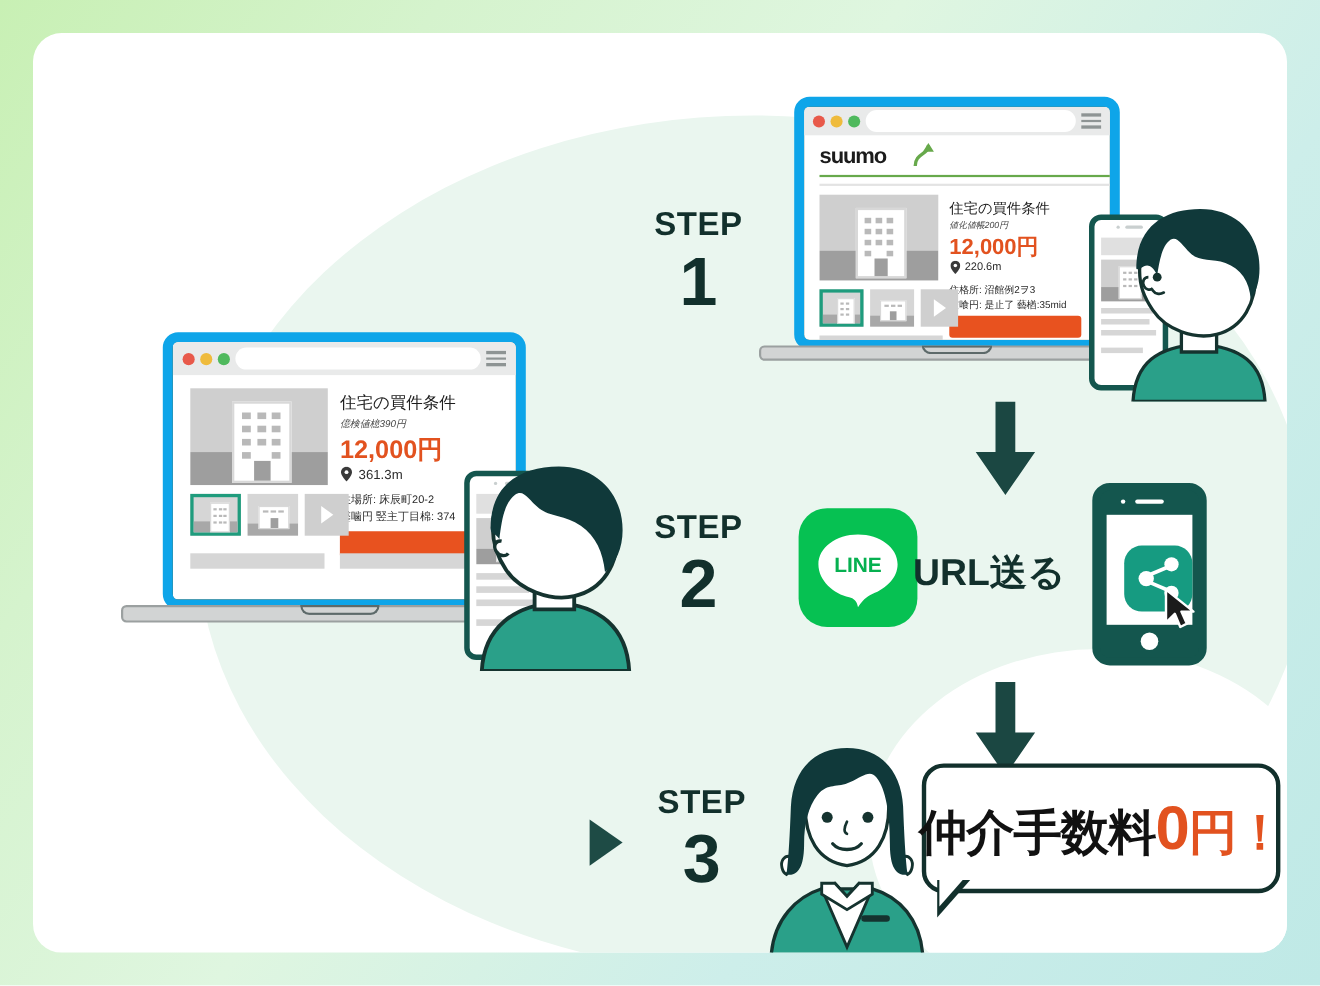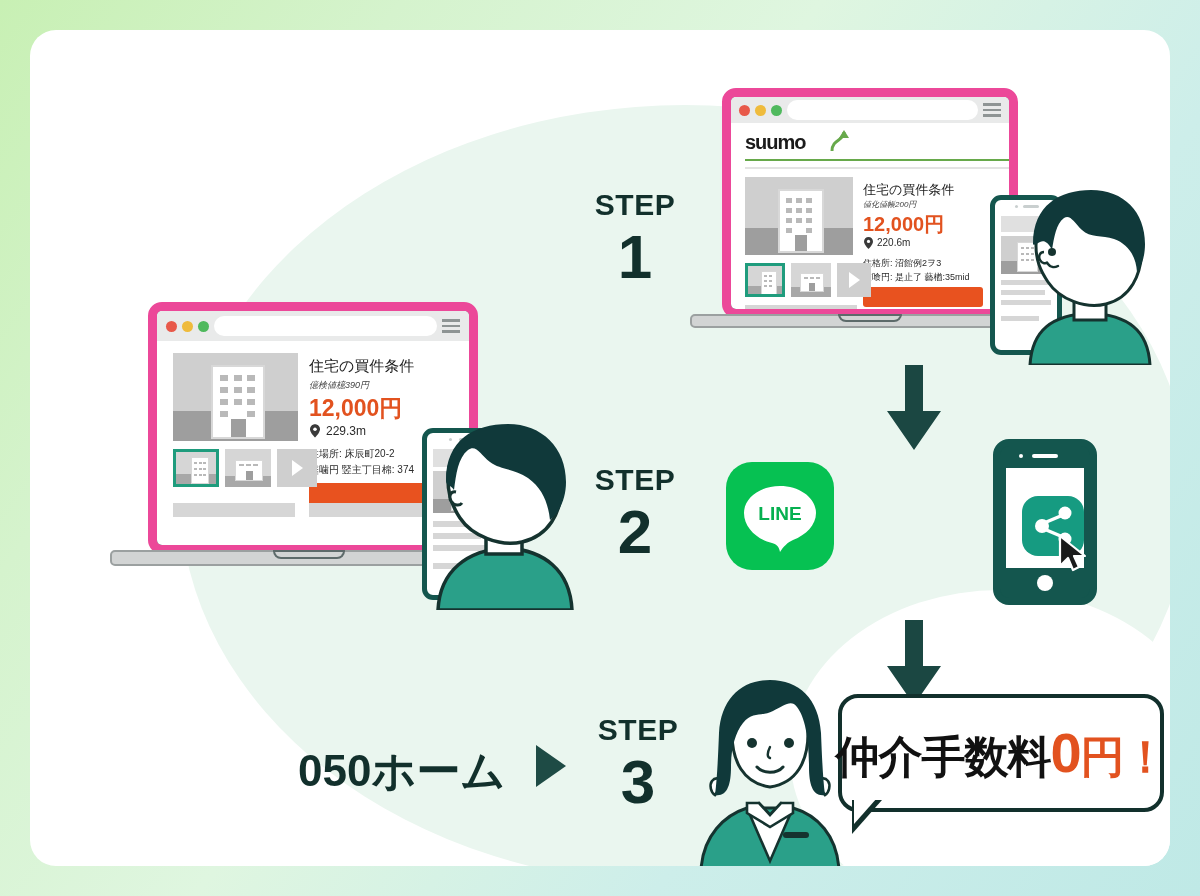--- a/index.html
+++ b/index.html
@@ -65,21 +65,21 @@
     font-weight: bold;
     display: block;
     margin-top: 6px;
   }
 
   
   .laptop { position: absolute; }
   .laptop .lid {
     position: absolute;
     left: 0; top: 0;
-    border: 9px solid #ec4899;
+    border: 9px solid #0ea5e9;
     border-radius: 14px;
     background: #13544c;
     box-sizing: border-box;
     overflow: hidden;
   }
   .laptop .base {
     position: absolute;
     background: #d2d4d4;
     border: 2px solid #9ba0a0;
     border-radius: 5px;
@@ -491,21 +491,21 @@
           </div>
 
           <div class="ttl" style="left:152px; top:46px; font-size:15px;">住宅の買件条件</div>
           <div class="sub" style="left:152px; top:68px; font-size:9px;">億検値檍390円</div>
           <div class="price" style="left:152px; top:82px; font-size:23px;">12,000円</div>
 
           <svg class="pin" style="left:153px; top:113px;" width="10" height="14" viewBox="0 0 9 12">
             <path d="M4.5 0 C7 0 9 2 9 4.5 C9 7.6 4.5 12 4.5 12 C4.5 12 0 7.6 0 4.5 C0 2 2 0 4.5 0 Z" fill="#3a3a3a"></path>
             <circle cx="4.5" cy="4.4" r="1.6" fill="#ffffff"></circle>
           </svg>
-          <div class="meta" style="left:169px; top:113px; font-size:12px;">229.3m</div>
+          <div class="meta" style="left:169px; top:113px; font-size:12px;">361.3m</div>
           <div class="meta" style="left:152px; top:136px; font-size:10px;">住場所: 床辰町20-2</div>
           <div class="meta" style="left:152px; top:152px; font-size:10px;">鑿噛円 竪主丁目棉: 374</div>
           <div class="cta" style="left:152px; top:172px; width:150px; height:24px;"></div>
 
           <div class="thumb sel" style="left:16px; top:138px; width:46px; height:38px;">
             <div class="g2"></div>
             <div class="bldg" style="left:15px; top:5px; width:16px; height:25px; border-width:1px;">
               <div class="win" style="left:2px; top:4px; width:3px; height:2px;"></div>
               <div class="win" style="left:7px; top:4px; width:3px; height:2px;"></div>
               <div class="win" style="left:11px; top:4px; width:3px; height:2px;"></div>
@@ -571,20 +571,21 @@
     </svg>
 
     <div class="line-icon" style="left:696px; top:432px; width:108px; height:108px;">
       <svg width="88" height="88" viewBox="0 0 88 88">
         <path d="M44 14 C64 14 80 26 80 41 C80 53 70 63 57 68 C52 70 47 75 44 80 C43 74 40 72 36 71 C22 68 8 56 8 41 C8 26 24 14 44 14 Z" fill="#ffffff"></path>
         <text x="44" y="48" text-anchor="middle" font-family="Liberation Sans, sans-serif" font-size="19" font-weight="bold" fill="#06b050">LINE</text>
       </svg>
     </div>
     <span style="position:absolute; left:0; top:0; width:0; height:0; overflow:hidden;">LINE</span>
 
+    <div class="urlsend" style="left:800px; top:468px;">URL送る</div>
 
     <div class="bigphone" style="left:963px; top:409px; width:104px; height:166px;">
       <span class="cam"></span>
       <span class="earp"></span>
       <div class="bp-screen">
         <div class="sharebox" style="left:16px; top:28px; width:62px; height:60px;">
           <svg width="62" height="60" viewBox="0 0 62 60">
             <circle cx="20" cy="30" r="7" fill="#ffffff"></circle>
             <circle cx="43" cy="17" r="6.5" fill="#ffffff"></circle>
             <circle cx="43" cy="43" r="6.5" fill="#ffffff"></circle>
@@ -596,21 +597,20 @@
           <path d="M2 2 L2 32 L10 24 L15 36 L21 33 L16 22 L27 22 Z" fill="#1b1b1b" stroke="#ffffff" stroke-width="2.2" stroke-linejoin="round"></path>
         </svg>
       </div>
       <span class="home"></span>
     </div>
 
     <svg class="darrow" style="left:855px; top:590px;" width="58" height="86" viewBox="0 0 58 86">
       <path d="M20 0 L38 0 L38 46 L56 46 L29 85 L2 46 L20 46 Z" fill="#1b4742"></path>
     </svg>
 
-    <div class="brand-050" style="left:268px; top:712px;">050ホーム</div>
     <div class="tri-right" style="left:506px; top:715px;"></div>
 
     <div class="step-label" style="left:548px; top:685px; width:120px;">
       <span class="sw">STEP</span>
       <span class="sn">3</span>
     </div>
 
     <svg class="person" style="left:655px; top:645px;" width="170" height="195" viewBox="0 0 170 195">
       <path d="M16 195 C18 160 40 140 62 133 L108 133 C132 140 152 160 154 195 Z" fill="#2aa089" stroke="#15332f" stroke-width="3"></path>
       <path d="M62 133 L85 186 L108 133 L96 128 L85 140 L74 128 Z" fill="#ffffff" stroke="#15332f" stroke-width="2.6"></path>

